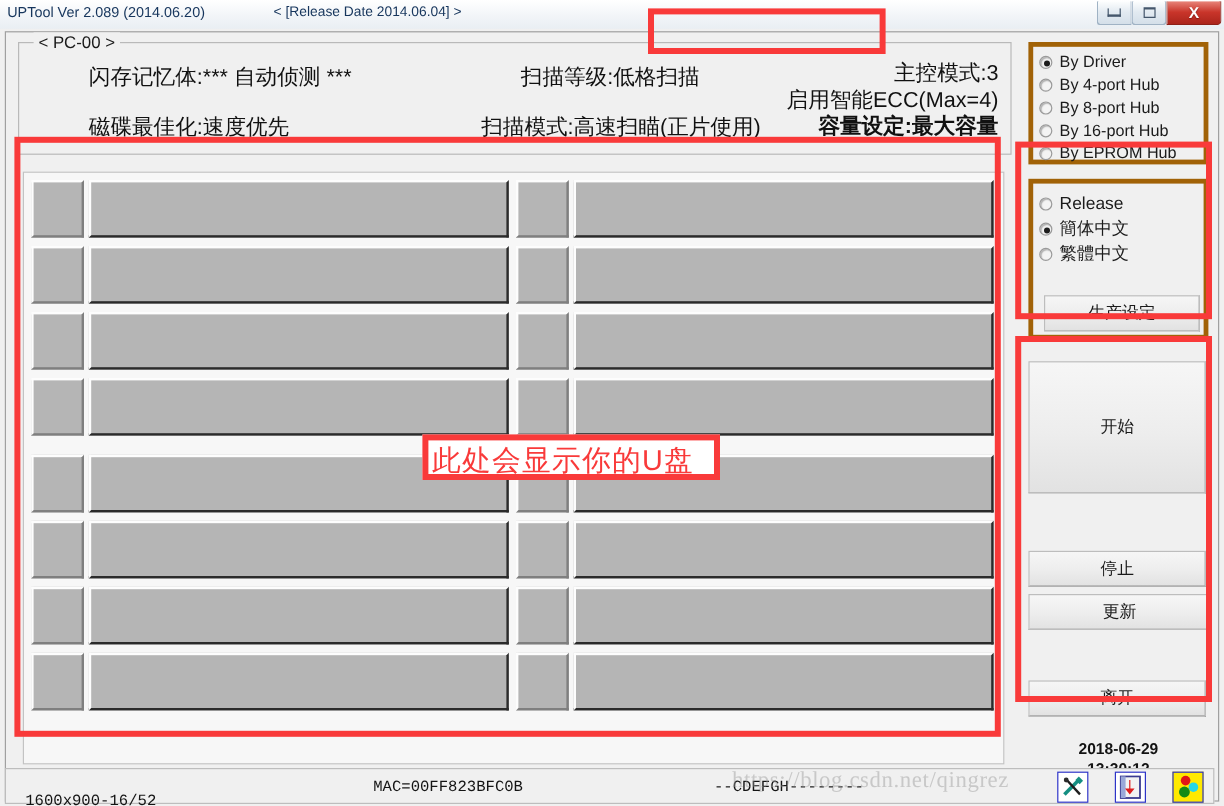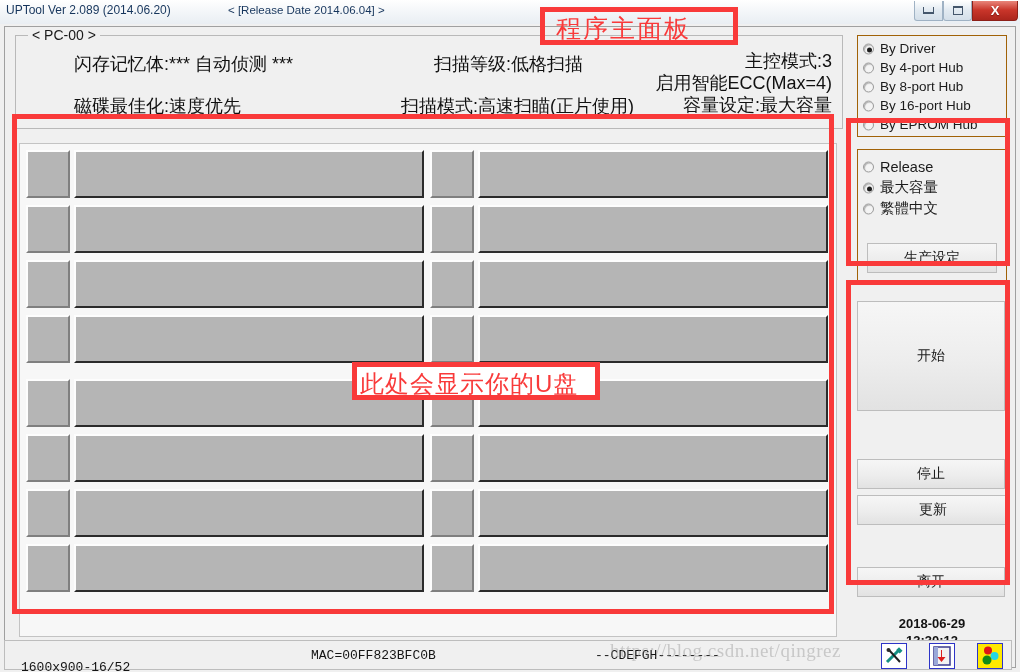--- a/index.html
+++ b/index.html
@@ -71,21 +71,21 @@
     background: #f0f0f0; padding: 0 4px;
     font-size: 14px; color: #1a1a1a; white-space: nowrap;
   }
   .info-line { position: absolute; font-size: 18px; color: #111; white-space: nowrap; margin-left: 48px; }
   .il-1 { left: 10px; top: 16px; }
   .il-2 { left: 10px; top: 58px; }
   .ic-1 { left: 370px; top: 16px; }
   .ic-2 { left: 337px; top: 58px; }
   .ir-1 { right: 10px; top: 13px; }
   .ir-2 { right: 10px; top: 35px; }
-  .ir-3 { right: 10px; top: 57px; }
+  .ir-3 { right: 10px; top: 57px; font-weight: bold; }
 
   
   .listpanel {
     position: absolute; left: 14px; top: 116px;
     width: 818px; height: 494px;
     background: #f7f7f7;
     border: 1px solid #c3c3c3;
   }
   .list-col { position: absolute; top: 6px; width: 398px; }
   .list-col.left { left: 6px; }
@@ -105,21 +105,21 @@
     flex: 1; margin-left: 4px;
     background: #b5b5b5;
     border: 2px solid;
     border-color: #fdfdfd #2b2b2b #2b2b2b #fdfdfd;
   }
 
   
   .rpanel {
     position: absolute;
     background: #f0f0f0;
-    border: 1px solid #a16207;
+    border: 4px solid #a16207;
   }
   .driver-panel { left: 852px; top: 8px; width: 150px; height: 102px; }
   .lang-panel   { left: 852px; top: 122px; width: 150px; height: 134px; }
   .action-panel { left: 852px; top: 270px; width: 150px; height: 312px; border: none; background: transparent; }
 
   .radio-row {
     position: relative; height: 18px; padding-left: 22px;
     font-size: 13.5px; color: #1b1b1b; display: flex; align-items: center;
     white-space: nowrap;
   }
@@ -340,21 +340,21 @@
     </div>
 
     <div class="rpanel lang-panel">
       <div class="lang-list" id="lang-list">
           <div class="radio-row lang-row">
             <span class="radio-mark"></span>
             <span>Release</span>
           </div>
           <div class="radio-row lang-row on">
             <span class="radio-mark"></span>
-            <span>最大容量</span>
+            <span>簡体中文</span>
           </div>
           <div class="radio-row lang-row">
             <span class="radio-mark"></span>
             <span>繁體中文</span>
           </div>
         </div>
       <div class="btn btn-load">生产设定</div>
     </div>
 
     <div class="rpanel action-panel">
@@ -398,21 +398,20 @@
           <circle cx="15.5" cy="11" r="4" fill="#27d6e6"></circle>
           <circle cx="8" cy="15" r="4.5" fill="#138b15"></circle>
         </svg>
       </div>
     </div>
   </div>
 
   <div class="watermark">https://blog.csdn.net/qingrez</div>
 
   <div class="anno-box anno-title-box"></div>
-  <div class="anno-title-text">程序主面板</div>
 
   <div class="anno-box anno-list-box"></div>
   <div class="anno-box anno-mid-box"></div>
   <div class="anno-mid-text">此处会显示你的U盘</div>
 
   <div class="anno-box anno-lang-box"></div>
   <div class="anno-box anno-action-box"></div>
 
 </div>
 

